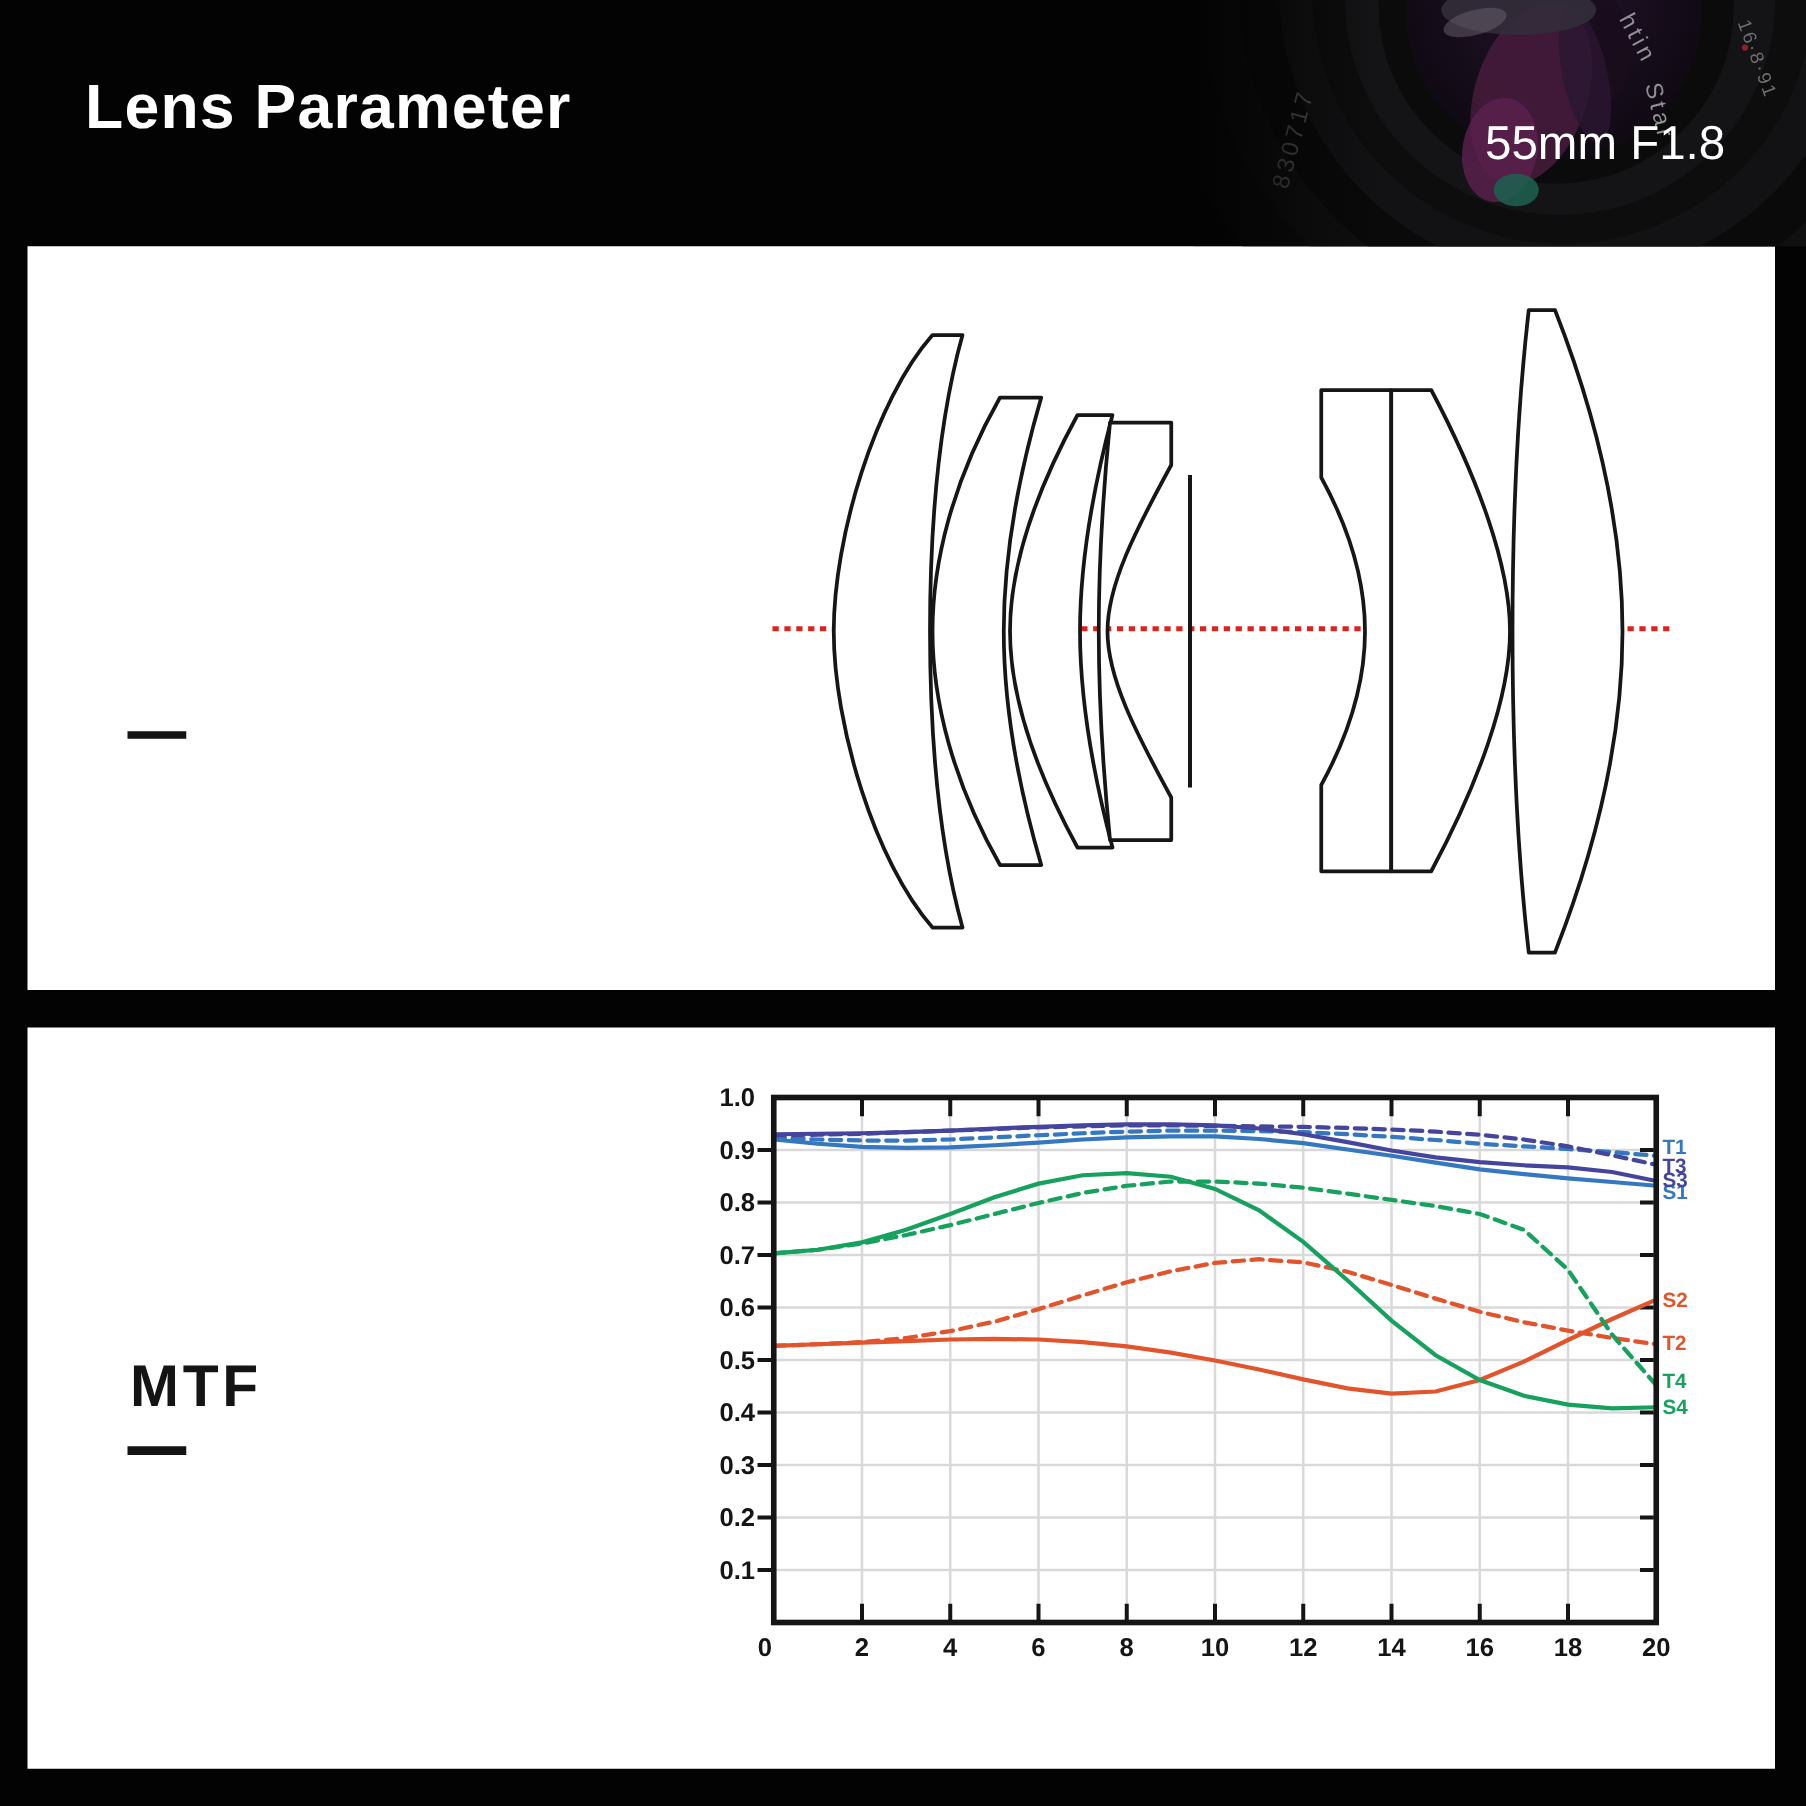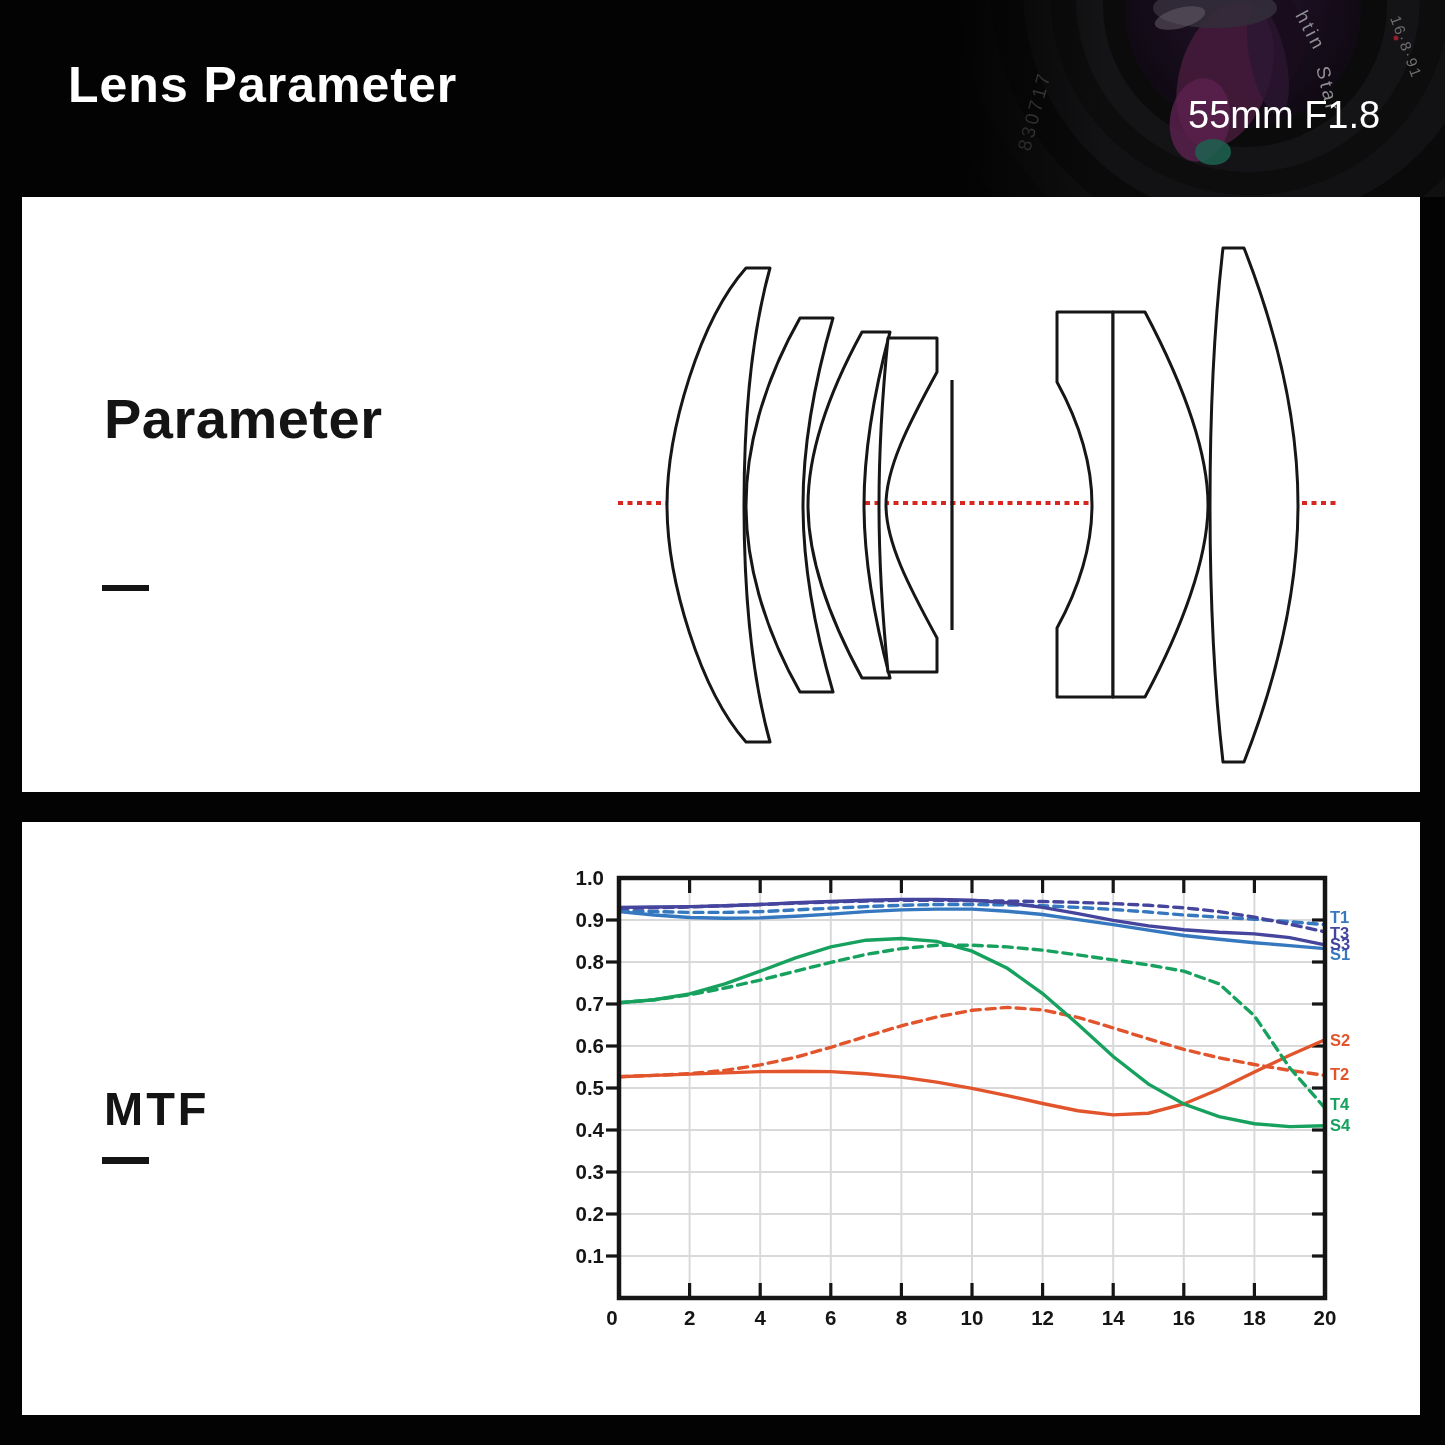--- a/index.html
+++ b/index.html
@@ -70,21 +70,20 @@
     <text transform="translate(1390 18) rotate(70)" font-size="15" fill="#6f6f73" letter-spacing="2" font-family="Liberation Sans, sans-serif">16·8·91</text>
     <rect x="955" y="0" width="150" height="197" fill="url(#fadeL)"></rect>
   </svg>
 
   <h1 class="page-title">Lens Parameter</h1>
   <div class="subtitle">55mm F1.8</div>
 
   <div class="panel" id="panel-structure"></div>
 
   <div class="section-heading" id="structure-heading">
-    <div>Parameter</div>
   </div>
   <div class="heading-dash" id="structure-dash"></div>
 
   <svg class="lens-diagram" viewBox="600 230 760 560" xmlns="http://www.w3.org/2000/svg">
     <line x1="618" y1="503" x2="1336" y2="503" stroke-width="4" stroke-dasharray="5 4.5" stroke="#d8251f"></line>
     <path d="M 746,268 L 770,268 C 750,340 744,430 744,505 C 744,580 750,670 770,742 L 746,742 C 700,690 667,580 667,505 C 667,430 700,320 746,268 Z"></path>
     <path d="M 800,318 L 833,318 C 812,390 803,450 803,505 C 803,560 812,620 833,692 L 800,692 C 762,625 746,560 746,505 C 746,450 762,385 800,318 Z"></path>
     <path d="M 862,332 L 890,332 C 872,400 864,455 864,505 C 864,555 872,610 890,678 L 862,678 C 826,612 808,555 808,505 C 808,455 826,398 862,332 Z"></path>
     <path d="M 888,338 L 937,338 L 937,372 C 908,425 886,468 886,505 C 886,542 908,585 937,638 L 937,672 L 888,672 C 882,612 879,555 879,505 C 879,455 882,398 888,338 Z"></path>
     <line x1="952" y1="380" x2="952" y2="630" stroke="#161616" stroke-width="3.2"></line>

